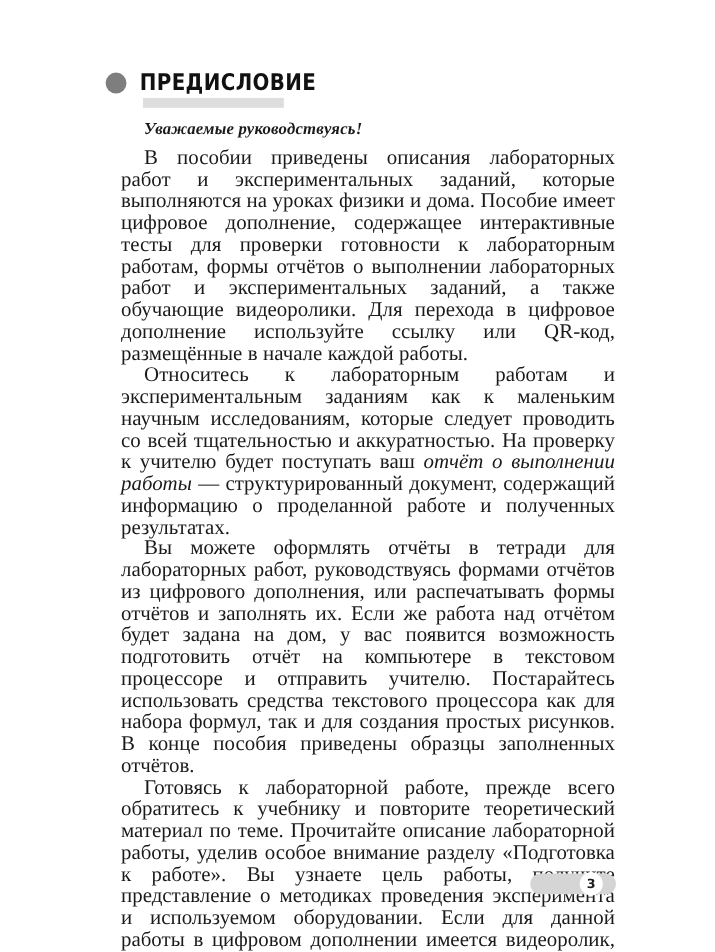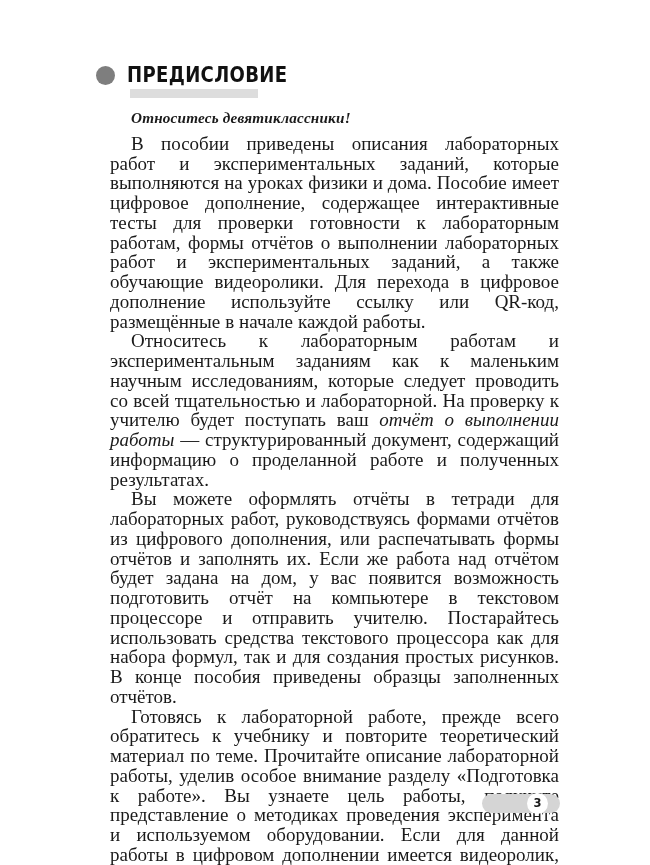--- a/index.html
+++ b/index.html
@@ -146,25 +146,25 @@
   <div class="heading-block">
     <div class="heading-row">
       <span class="heading-bullet"></span>
       <span class="heading-title">ПРЕДИСЛОВИЕ</span>
     </div>
     <div class="heading-bar"></div>
   </div>
 
   <div class="content">
 
-    <p class="salutation">Относитесь девятиклассники!</p>
+    <p class="salutation">Уважаемые руководствуясь!</p>
 
     <p class="para">В пособии приведены описания лабораторных работ и экспериментальных заданий, которые выполняются на уроках физики и дома. Пособие имеет цифровое дополнение, содержащее интерактивные тесты для проверки готовности к лабораторным работам, формы отчётов о выполнении лабораторных работ и экспериментальных заданий, а также обучающие видеоролики. Для перехода в цифровое дополнение используйте ссылку или QR-код, размещённые в начале каждой работы.</p>
 
-    <p class="para"><span>Относитесь к лабораторным работам и экспериментальным заданиям как к маленьким научным исследованиям, которые следует проводить со всей тщательностью и лабораторной. На проверку к учителю будет поступать ваш </span><em>отчёт о выполнении работы</em><span> — структурированный документ, содержащий информацию о проделанной работе и полученных результатах.</span></p>
+    <p class="para"><span>Относитесь к лабораторным работам и экспериментальным заданиям как к маленьким научным исследованиям, которые следует проводить со всей тщательностью и аккуратностью. На проверку к учителю будет поступать ваш </span><em>отчёт о выполнении работы</em><span> — структурированный документ, содержащий информацию о проделанной работе и полученных результатах.</span></p>
 
     <p class="para">Вы можете оформлять отчёты в тетради для лабораторных работ, руководствуясь формами отчётов из цифрового дополнения, или распечатывать формы отчётов и заполнять их. Если же работа над отчётом будет задана на дом, у вас появится возможность подготовить отчёт на компьютере в текстовом процессоре и отправить учителю. Постарайтесь использовать средства текстового процессора как для набора формул, так и для создания простых рисунков. В конце пособия приведены образцы заполненных отчётов.</p>
 
     <p class="para last-full">Готовясь к лабораторной работе, прежде всего обратитесь к учебнику и повторите теоретический материал по теме. Прочитайте описание лабораторной работы, уделив особое внимание разделу «Подготовка к работе». Вы узнаете цель работы, получите представление о методиках проведения эксперимента и используемом оборудовании. Если для данной работы в цифровом дополнении имеется видеоролик, посмотрите его. Вы сможете лучше понять теорию, узнаете, как разумно организовать эксперимент, как его можно выполнить с помощью современной цифровой лаборатории и т. д.</p>
 
   </div>
 
   <div class="page-number">
     <div class="page-number-pill"></div>
     <div class="page-number-circle">

